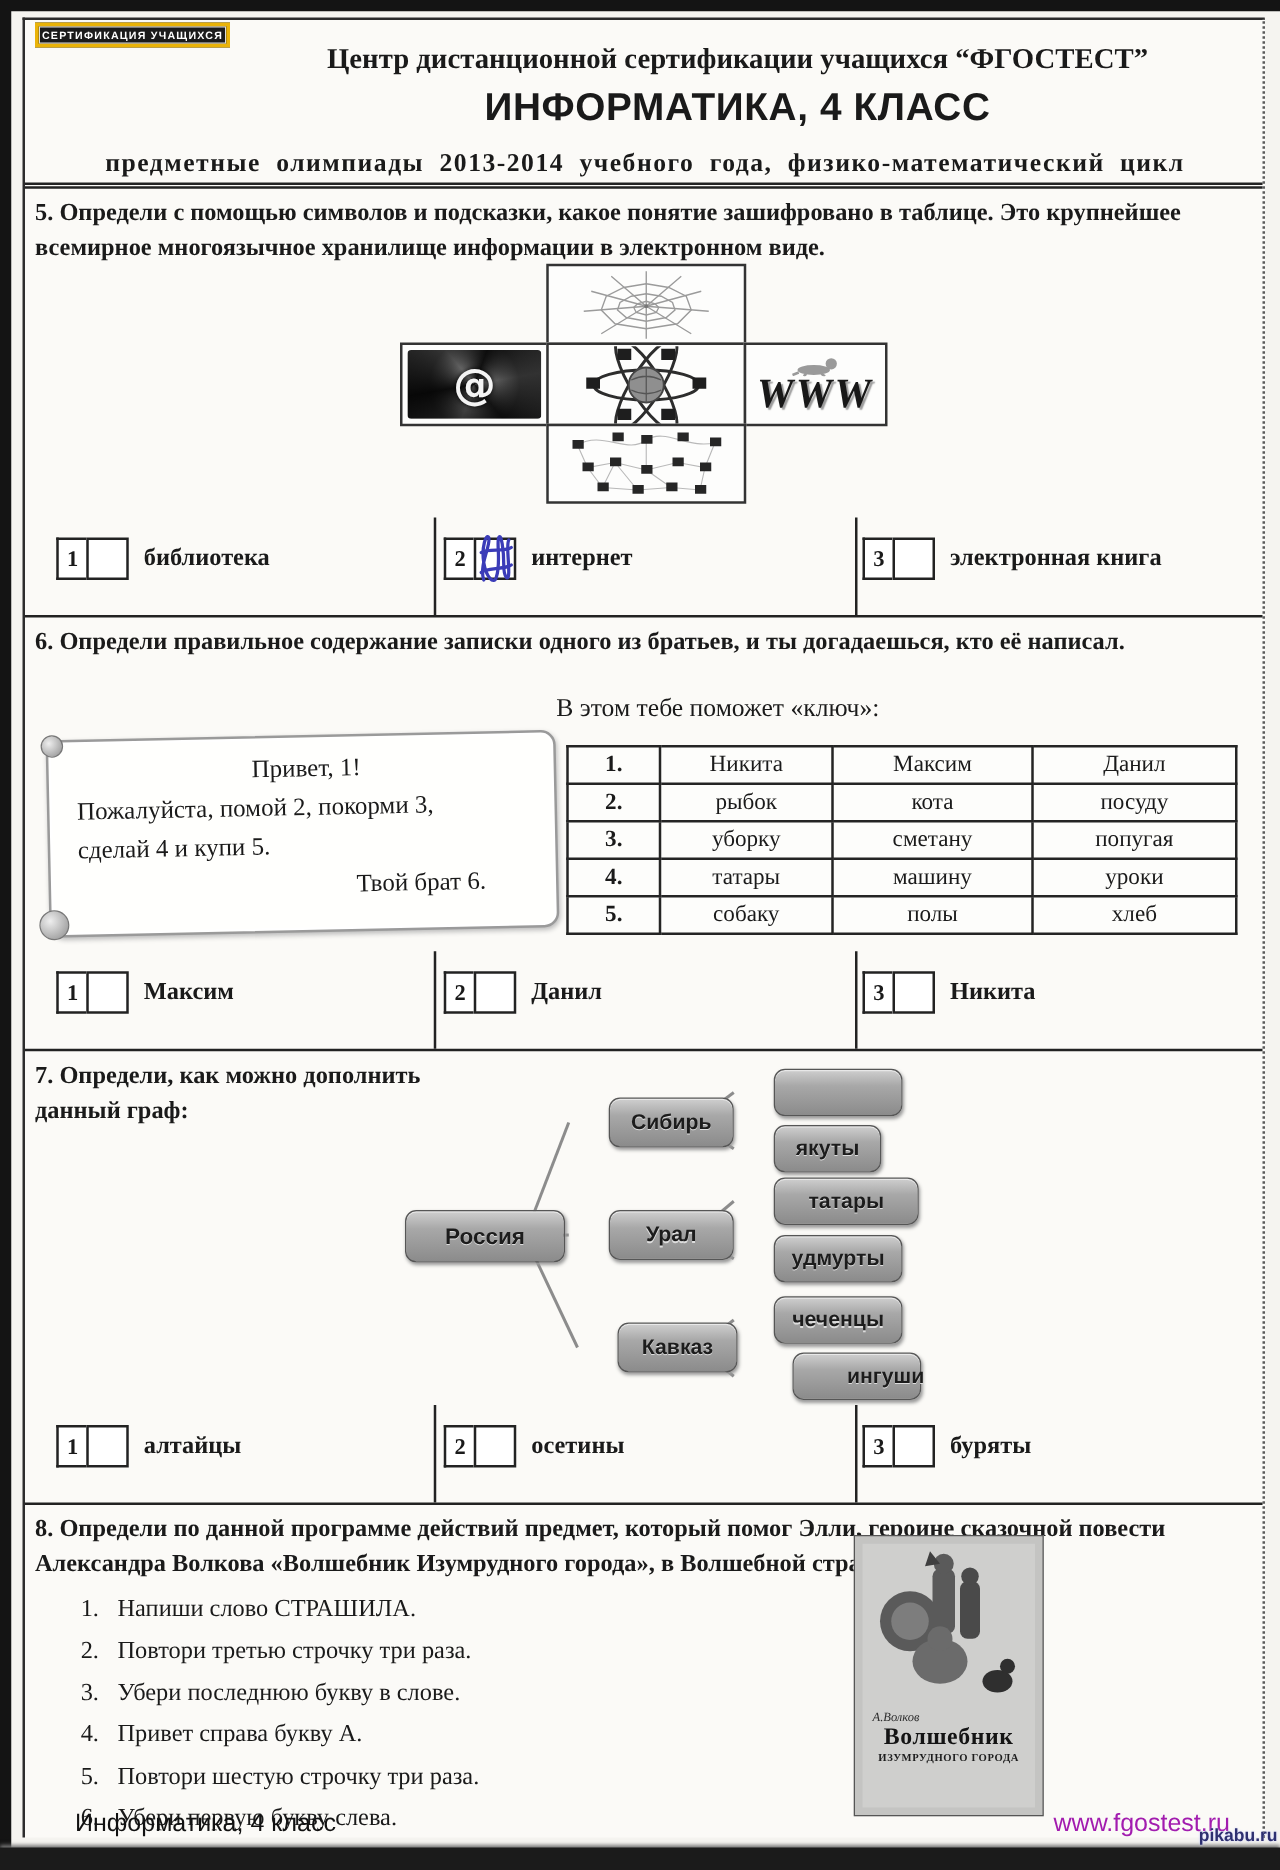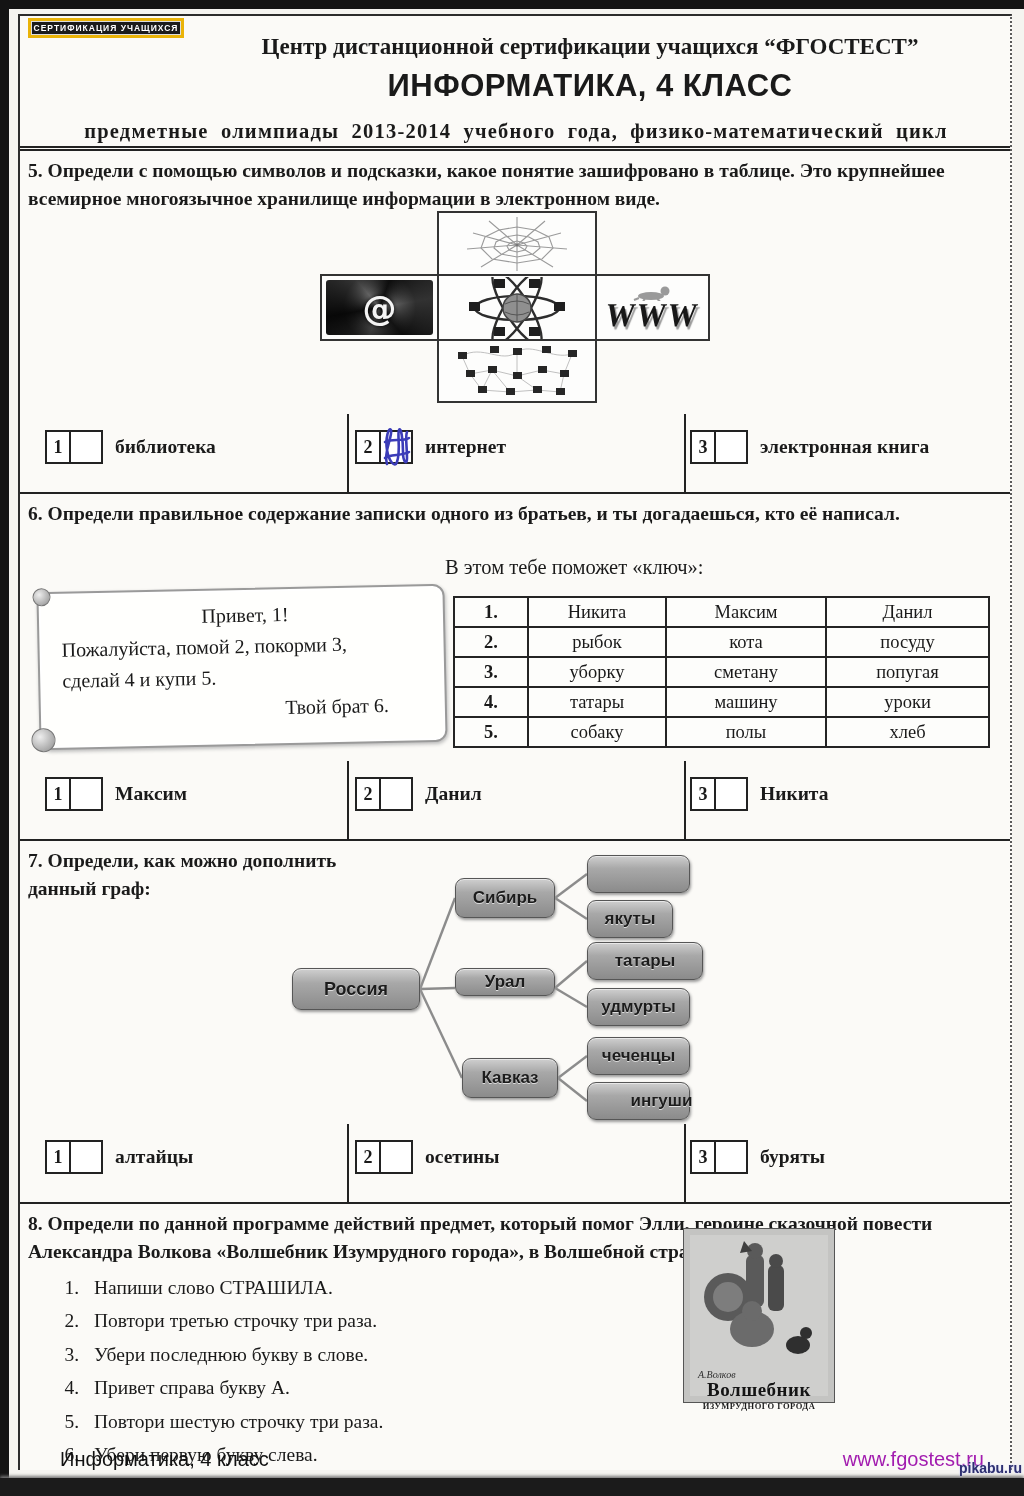--- a/index.html
+++ b/index.html
@@ -102,36 +102,36 @@
   .keytable td.k3{width:153px;}
 
   
   .graph{position:absolute;left:260px;top:3px;width:420px;height:278px;}
   .graph svg{position:absolute;left:0;top:0;}
   .gnode{position:absolute;box-sizing:border-box;border:1px solid #565656;border-radius:9px;
       background:linear-gradient(180deg,#cfcfcf 0%,#a8a8a8 35%,#8b8b8b 100%);
       box-shadow:inset 0 1px 0 #e8e8e8, 1px 2px 3px #999;
       display:flex;align-items:center;justify-content:center;
       font-family:"Liberation Sans",sans-serif;font-weight:bold;font-size:17px;color:#1c1c1c;
-      text-shadow:0 1px 0 #ddd;}
+      text-shadow:0 1px 0 #ddd;margin-left:32px;}
   .g-root{left:12px;top:118px;width:128px;height:42px;font-size:18px;}
   .g-sib{left:175px;top:28px;width:100px;height:40px;}
-  .g-ural{left:175px;top:118px;width:100px;height:28px;}
+  .g-ural{left:175px;top:118px;width:100px;height:40px;}
   .g-kav{left:182px;top:208px;width:96px;height:40px;}
   .g-l0{left:307px;top:5px;width:103px;height:38px;}
   .g-l1{left:307px;top:50px;width:86px;height:38px;}
   .g-l2{left:307px;top:92px;width:116px;height:38px;}
   .g-l3{left:307px;top:138px;width:103px;height:38px;}
   .g-l4{left:307px;top:187px;width:103px;height:38px;}
-  .g-l5{left:307px;top:232px;width:103px;height:38px;padding-left:46px;}
+  .g-l5{left:322px;top:232px;width:103px;height:38px;padding-left:46px;}
 
   
   .steps{margin:4px 0 0 42px;padding-left:22px;width:580px;font-size:19.5px;line-height:1.72;}
   .steps li{padding-left:10px;}
-  .book{position:absolute;left:663px;top:18px;width:152px;height:175px;border:1px solid #555;
+  .book{position:absolute;left:663px;top:18px;width:152px;height:225px;border:1px solid #555;
       background:#cfcfcd;box-shadow:inset 0 0 0 6px #c4c4c2;text-align:center;box-sizing:border-box;}
   .book-author{font-style:italic;font-size:10px;color:#2e2e2e;margin-top:140px;text-align:left;padding-left:14px;}
   .book-title{font-family:"Liberation Serif",serif;font-weight:bold;font-size:19px;letter-spacing:0.5px;color:#141414;line-height:1;}
   .book-sub{font-weight:bold;font-size:8.5px;letter-spacing:0.5px;color:#1d1d1d;margin-top:2px;}
   .book svg{position:absolute;left:10px;top:8px;}
 
   
   .footer-left{position:absolute;left:60px;top:1448px;font-family:"Liberation Sans",sans-serif;font-size:20px;color:#111;}
   .footer-right{position:absolute;right:40px;top:1448px;font-family:"Liberation Sans",sans-serif;font-size:20px;color:#a21caf;}
   .watermark{position:absolute;right:2px;top:1460px;z-index:6;font-family:"Liberation Sans",sans-serif;

